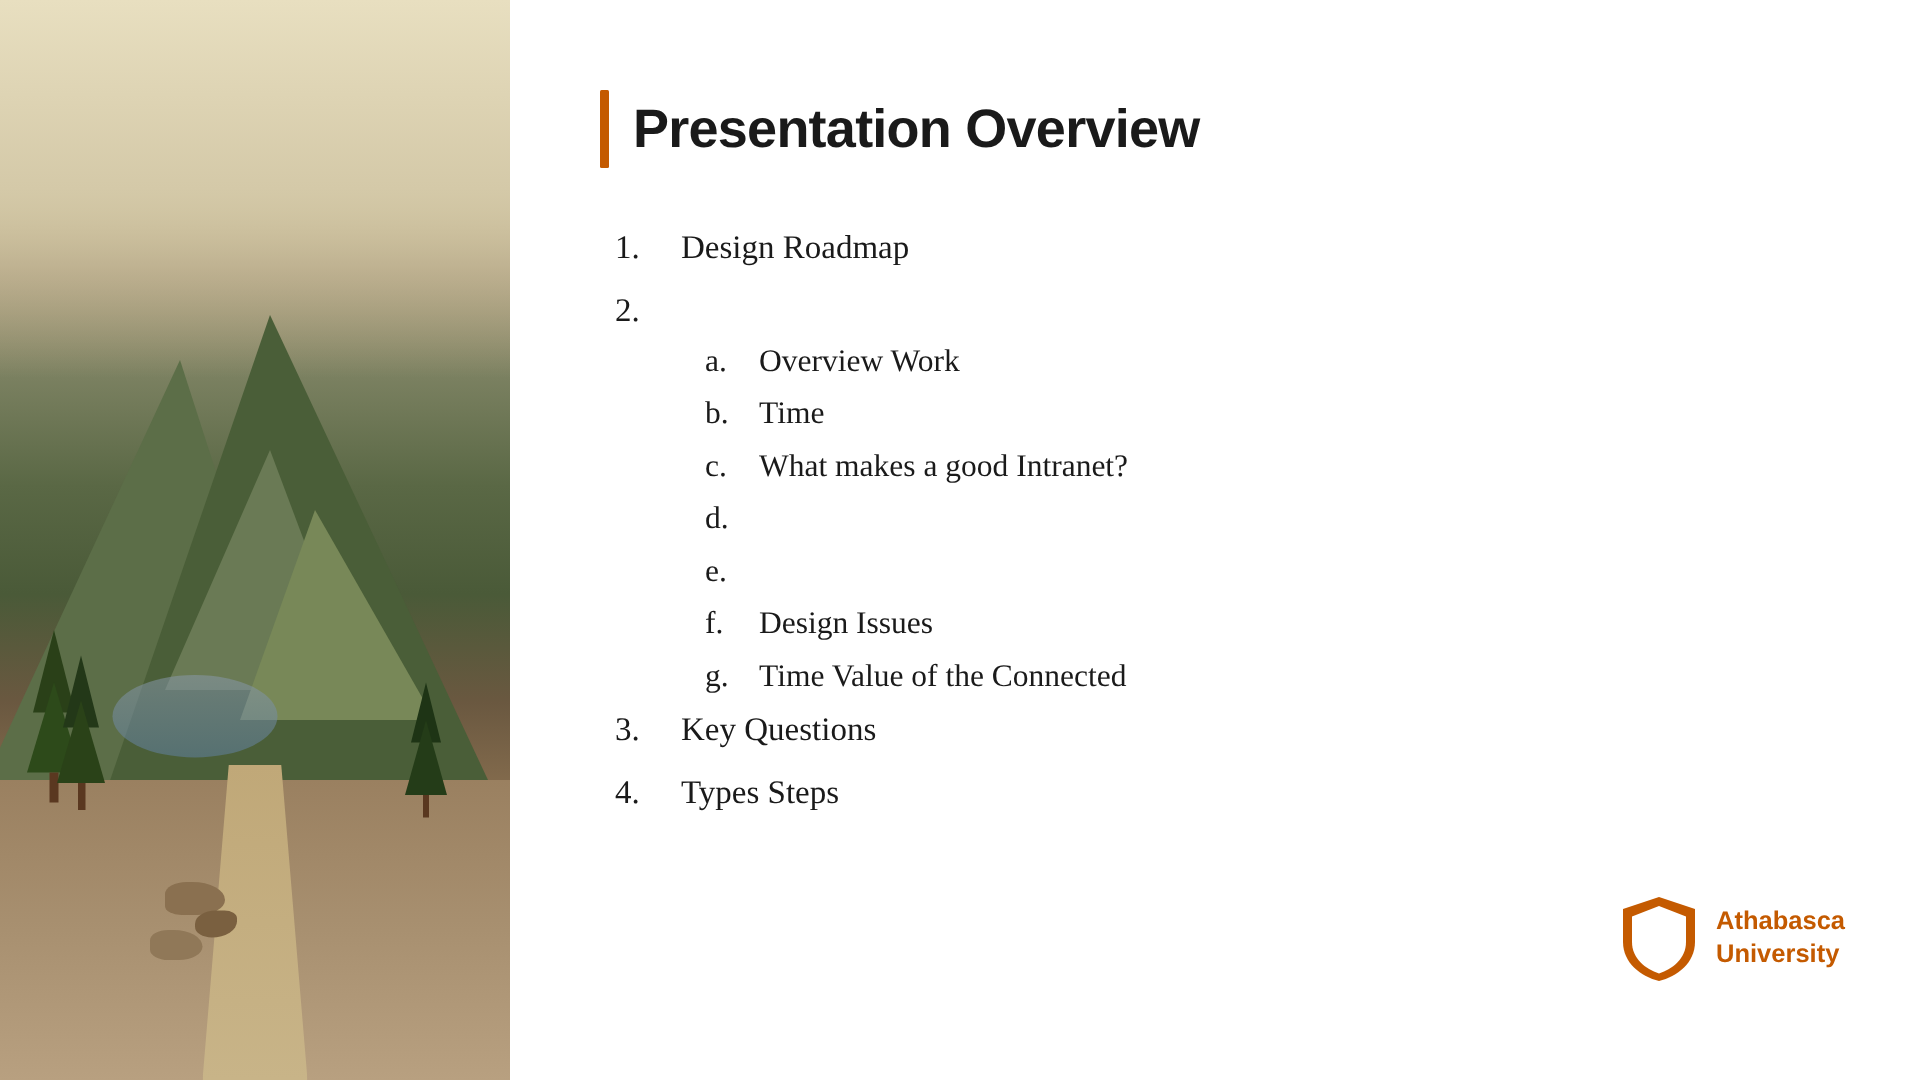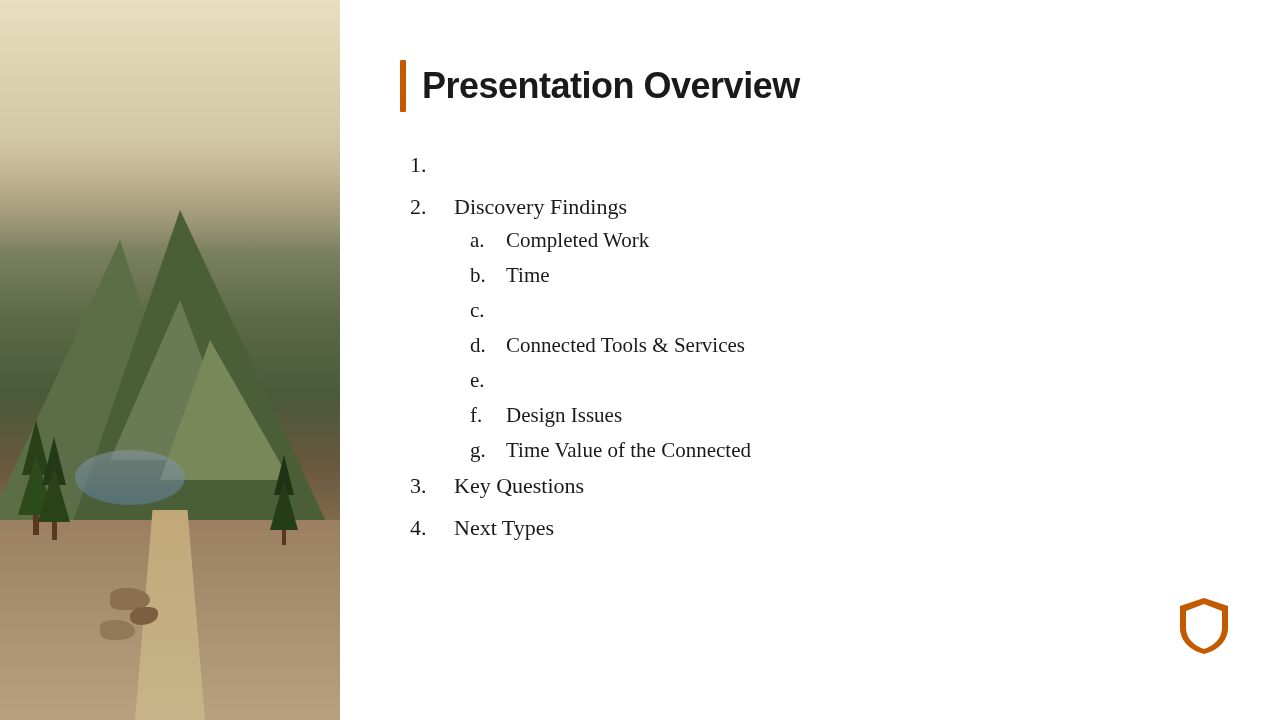--- a/index.html
+++ b/index.html
@@ -198,42 +198,42 @@
   <div class="title-section">
     <div class="title-bar"></div>
     <h1 class="title-text">Presentation Overview</h1>
   </div>
 
   <div class="content-area">
     <ol class="main-list">
 
       <li class="main-item">
         <span class="num">1.</span>
+        <span>Design Roadmap</span>
       </li>
 
       <li class="main-item" style="margin-bottom:4px;">
         <span class="num">2.</span>
-        <span>Discovery Findings</span>
       </li>
       <li>
         <ul class="sub-list">
           <li class="sub-item">
             <span class="letter">a.</span>
-            <span>Completed Work</span>
+            <span>Overview Work</span>
           </li>
           <li class="sub-item">
             <span class="letter">b.</span>
             <span>Time</span>
           </li>
           <li class="sub-item">
             <span class="letter">c.</span>
+            <span>What makes a good Intranet?</span>
           </li>
           <li class="sub-item">
             <span class="letter">d.</span>
-            <span>Connected Tools &amp; Services</span>
           </li>
           <li class="sub-item">
             <span class="letter">e.</span>
           </li>
           <li class="sub-item">
             <span class="letter">f.</span>
             <span>Design Issues</span>
           </li>
           <li class="sub-item">
             <span class="letter">g.</span>
@@ -242,24 +242,28 @@
         </ul>
       </li>
 
       <li class="main-item">
         <span class="num">3.</span>
         <span>Key Questions</span>
       </li>
 
       <li class="main-item">
         <span class="num">4.</span>
-        <span>Next Types</span>
+        <span>Types Steps</span>
       </li>
     </ol>
   </div>
 
   <div class="logo-area">
     <svg class="logo-shield" viewBox="0 0 52 58" xmlns="http://www.w3.org/2000/svg">
       <path d="M26 2 L50 10 L50 32 C50 46 38 55 26 58 C14 55 2 46 2 32 L2 10 Z" fill="#c45a00"></path>
       <path d="M26 8 L44 15 L44 32 C44 43 35 50 26 53 C17 50 8 43 8 32 L8 15 Z" fill="white"></path>
     </svg>
+    <div class="logo-text">
+      <div>Athabasca</div>
+      <div>University</div>
+    </div>
   </div>
 </div>
 
 </body></html>

